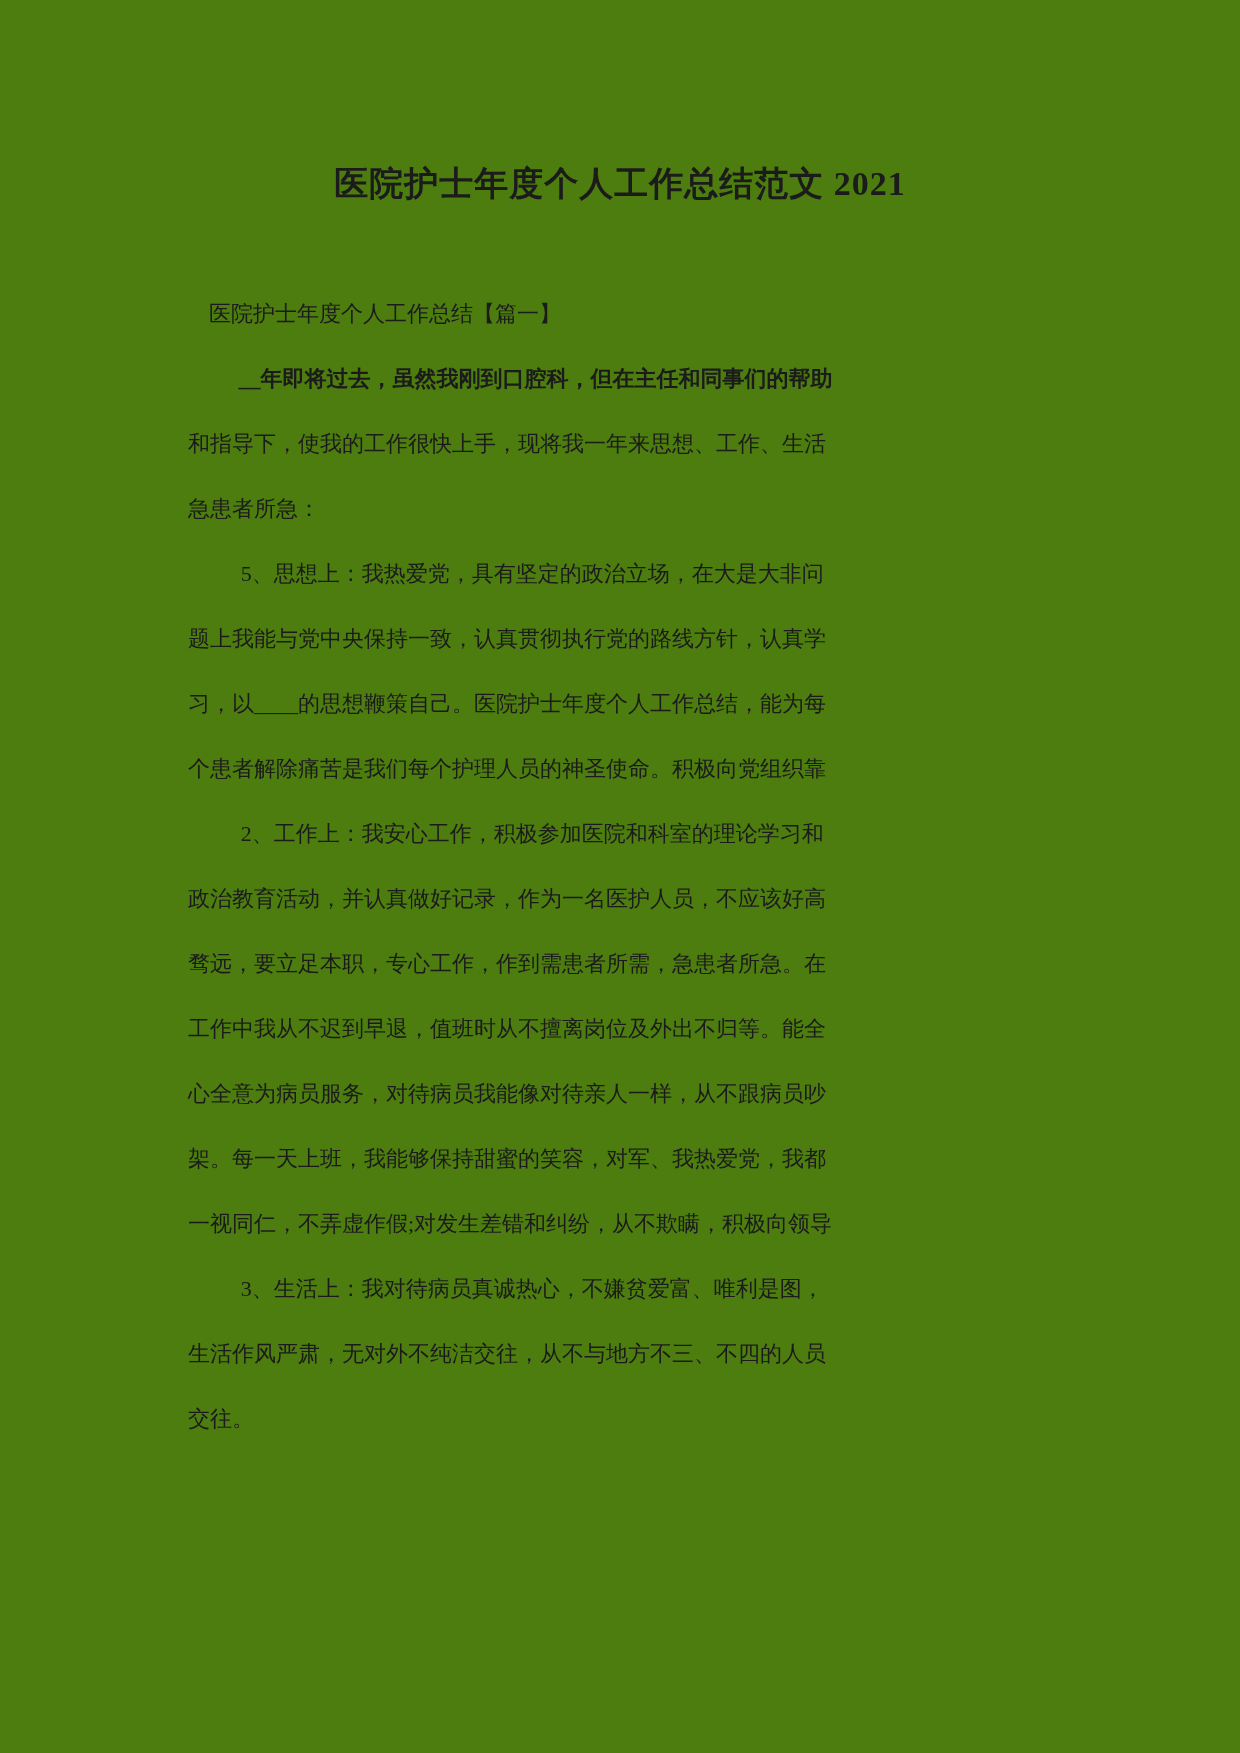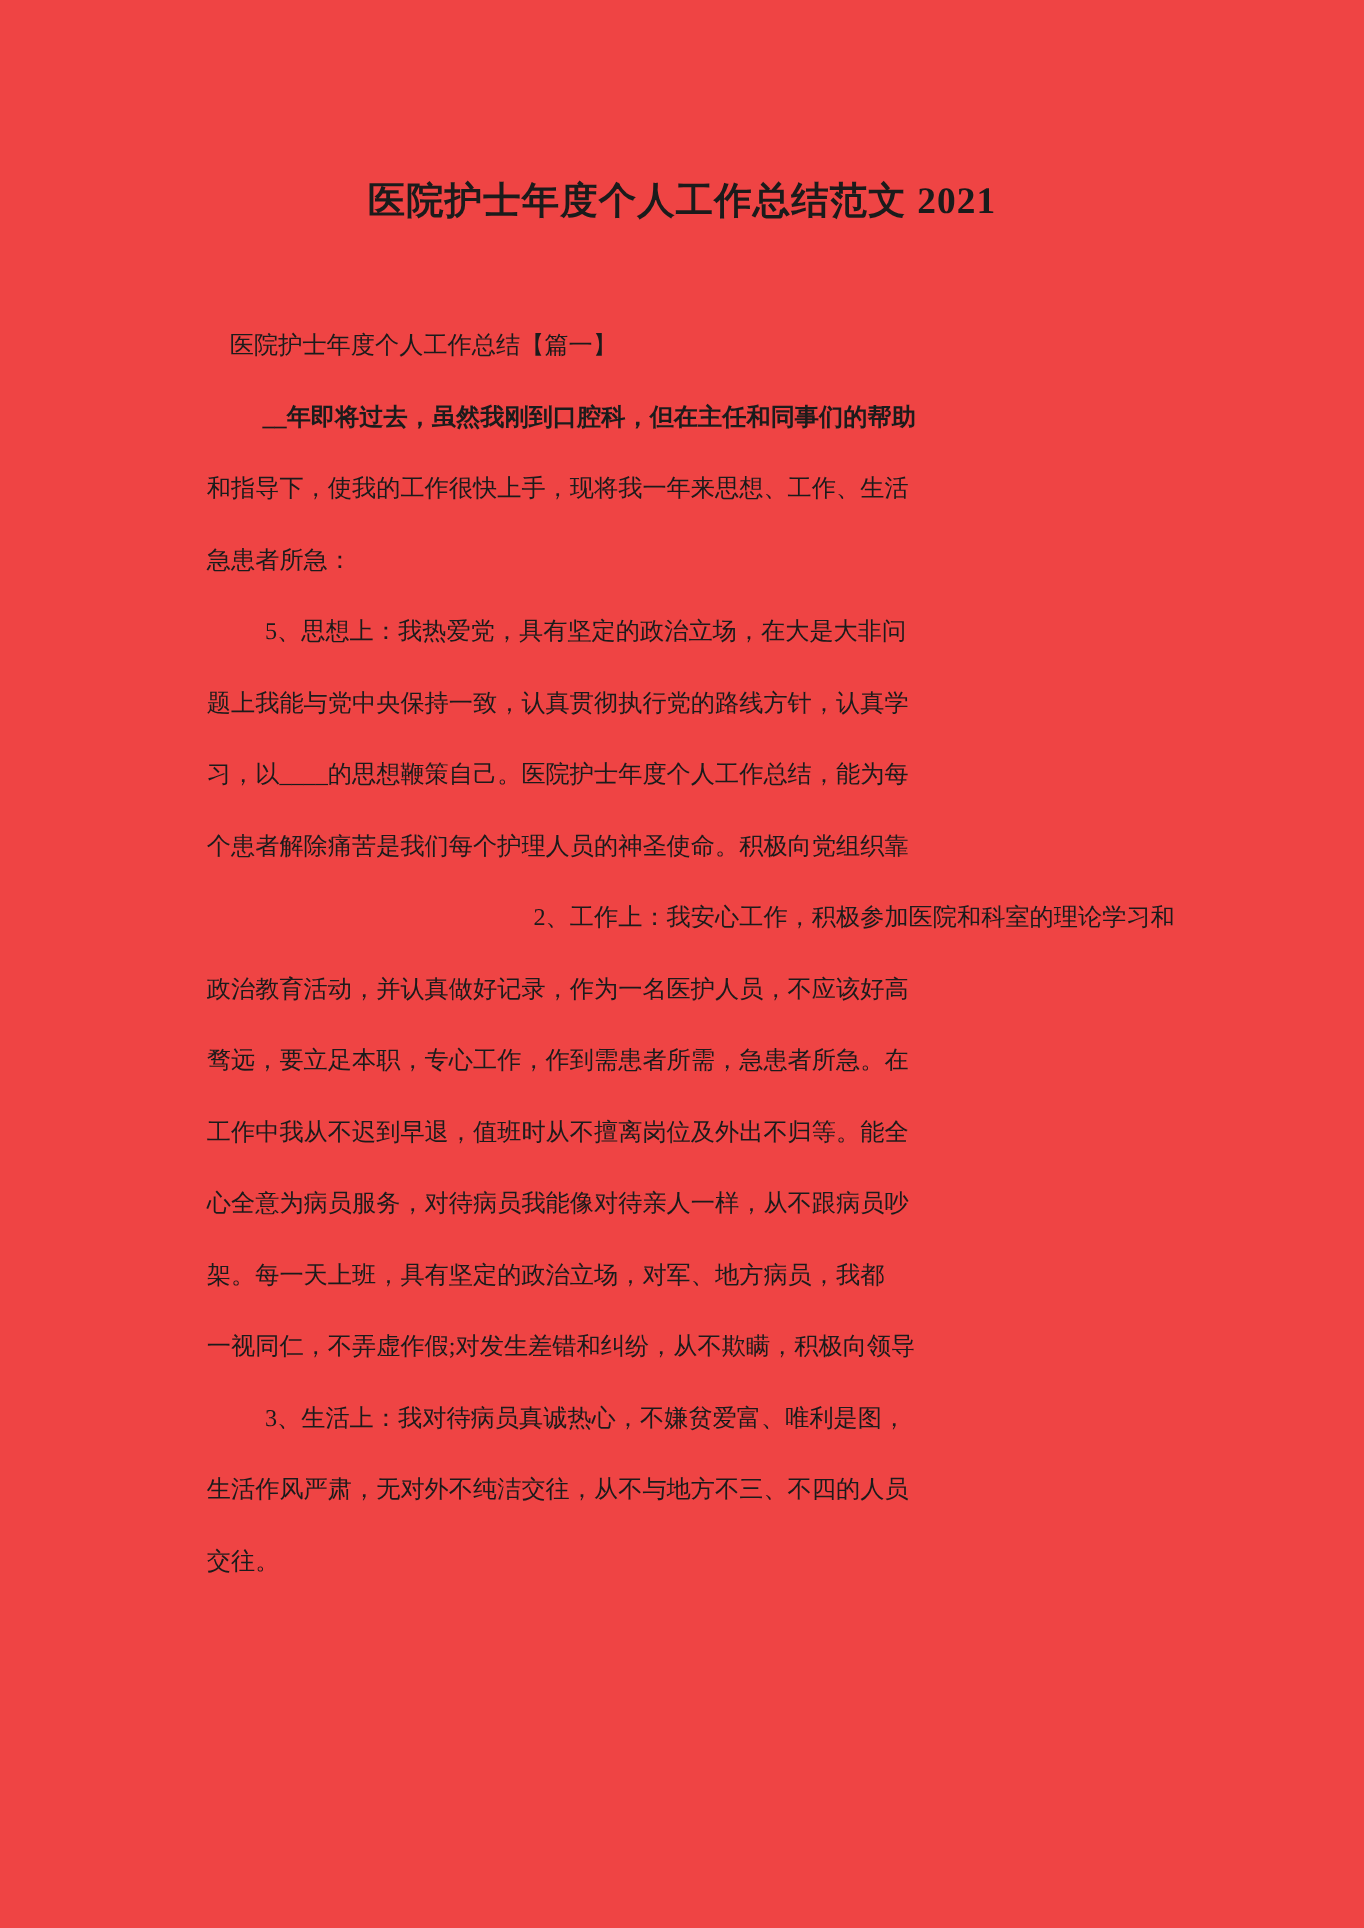--- a/index.html
+++ b/index.html
@@ -4,21 +4,21 @@
 <style>
   html, body {
     margin: 0;
     padding: 0;
     background: #ffffff;
   }
   .page {
     position: relative;
     width: 1240px;
     height: 1753px;
-    background: #ef4444;
+    background: #4d7c0f;
     overflow: hidden;
     font-family: "Liberation Serif", "DejaVu Serif", serif;
     color: #1b1b1b;
   }
   .doc-title {
     position: absolute;
     top: 151px;
     left: 0;
     width: 100%;
     height: 65px;
@@ -62,26 +62,26 @@
         <div class="line">和指导下，使我的工作很快上手，现将我一年来思想、工作、生活</div>
         <div class="line">急患者所急：</div>
       </div>
       <div class="para">
         <div class="line" style="text-indent: 2.4em;">5、思想上：我热爱党，具有坚定的政治立场，在大是大非问</div>
         <div class="line">题上我能与党中央保持一致，认真贯彻执行党的路线方针，认真学</div>
         <div class="line">习，以____的思想鞭策自己。医院护士年度个人工作总结，能为每</div>
         <div class="line">个患者解除痛苦是我们每个护理人员的神圣使命。积极向党组织靠</div>
       </div>
       <div class="para">
-        <div class="line" style="text-indent: 2.4em; text-align: right;">2、工作上：我安心工作，积极参加医院和科室的理论学习和</div>
+        <div class="line" style="text-indent: 2.4em;">2、工作上：我安心工作，积极参加医院和科室的理论学习和</div>
         <div class="line">政治教育活动，并认真做好记录，作为一名医护人员，不应该好高</div>
         <div class="line">骛远，要立足本职，专心工作，作到需患者所需，急患者所急。在</div>
         <div class="line">工作中我从不迟到早退，值班时从不擅离岗位及外出不归等。能全</div>
         <div class="line">心全意为病员服务，对待病员我能像对待亲人一样，从不跟病员吵</div>
-        <div class="line">架。每一天上班，具有坚定的政治立场，对军、地方病员，我都</div>
+        <div class="line">架。每一天上班，我能够保持甜蜜的笑容，对军、我热爱党，我都</div>
         <div class="line">一视同仁，不弄虚作假;对发生差错和纠纷，从不欺瞒，积极向领导</div>
       </div>
       <div class="para">
         <div class="line" style="text-indent: 2.4em;">3、生活上：我对待病员真诚热心，不嫌贫爱富、唯利是图，</div>
         <div class="line">生活作风严肃，无对外不纯洁交往，从不与地方不三、不四的人员</div>
         <div class="line">交往。</div>
       </div>
     </div>
 </div>
 

